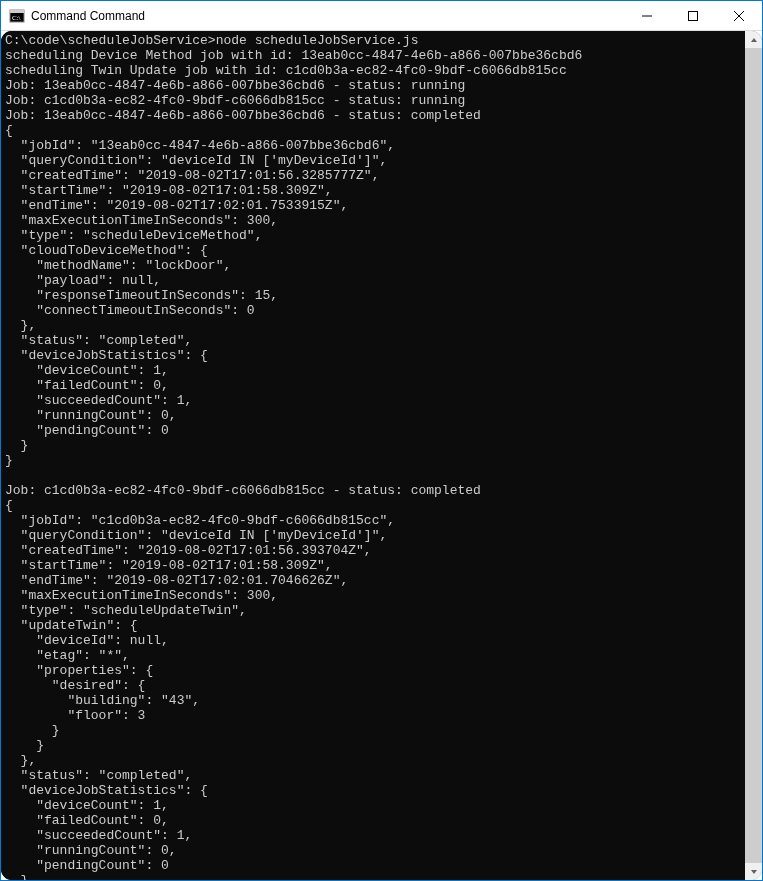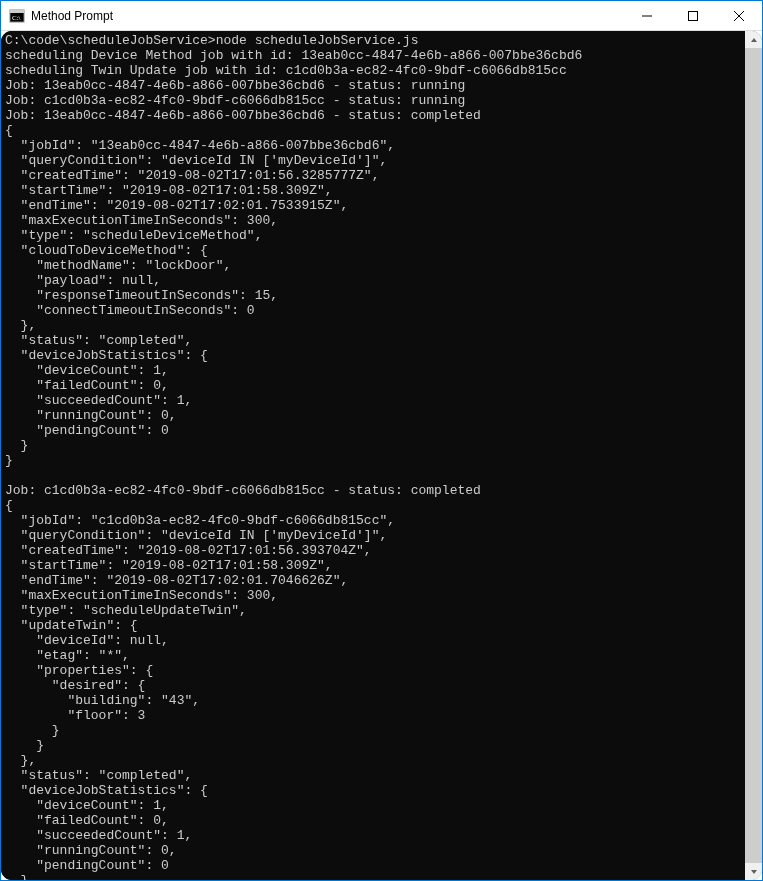--- a/index.html
+++ b/index.html
@@ -96,21 +96,21 @@
 
 <div class="window">
   <div class="titlebar">
     <span class="titlebar-icon">
       <svg viewBox="0 0 16 16">
         <rect x="1" y="2" width="14" height="12" fill="#000" stroke="#888" stroke-width="1"></rect>
         <rect x="1" y="2" width="14" height="3" fill="#ccc"></rect>
         <text x="3" y="12" font-size="7" fill="#fff" font-family="Consolas">C:\</text>
       </svg>
     </span>
-    <span class="titlebar-title">Method Prompt</span>
+    <span class="titlebar-title">Command Command</span>
     <div class="win-controls">
       <div class="win-btn">
         <svg viewBox="0 0 10 10">
             <line x1="0" y1="5" x2="10" y2="5" stroke="#000" stroke-width="1"></line>
           </svg>
       </div>
       <div class="win-btn">
         <svg viewBox="0 0 10 10">
             <rect x="0.5" y="0.5" width="9" height="9" fill="none" stroke="#000" stroke-width="1"></rect>
           </svg>

